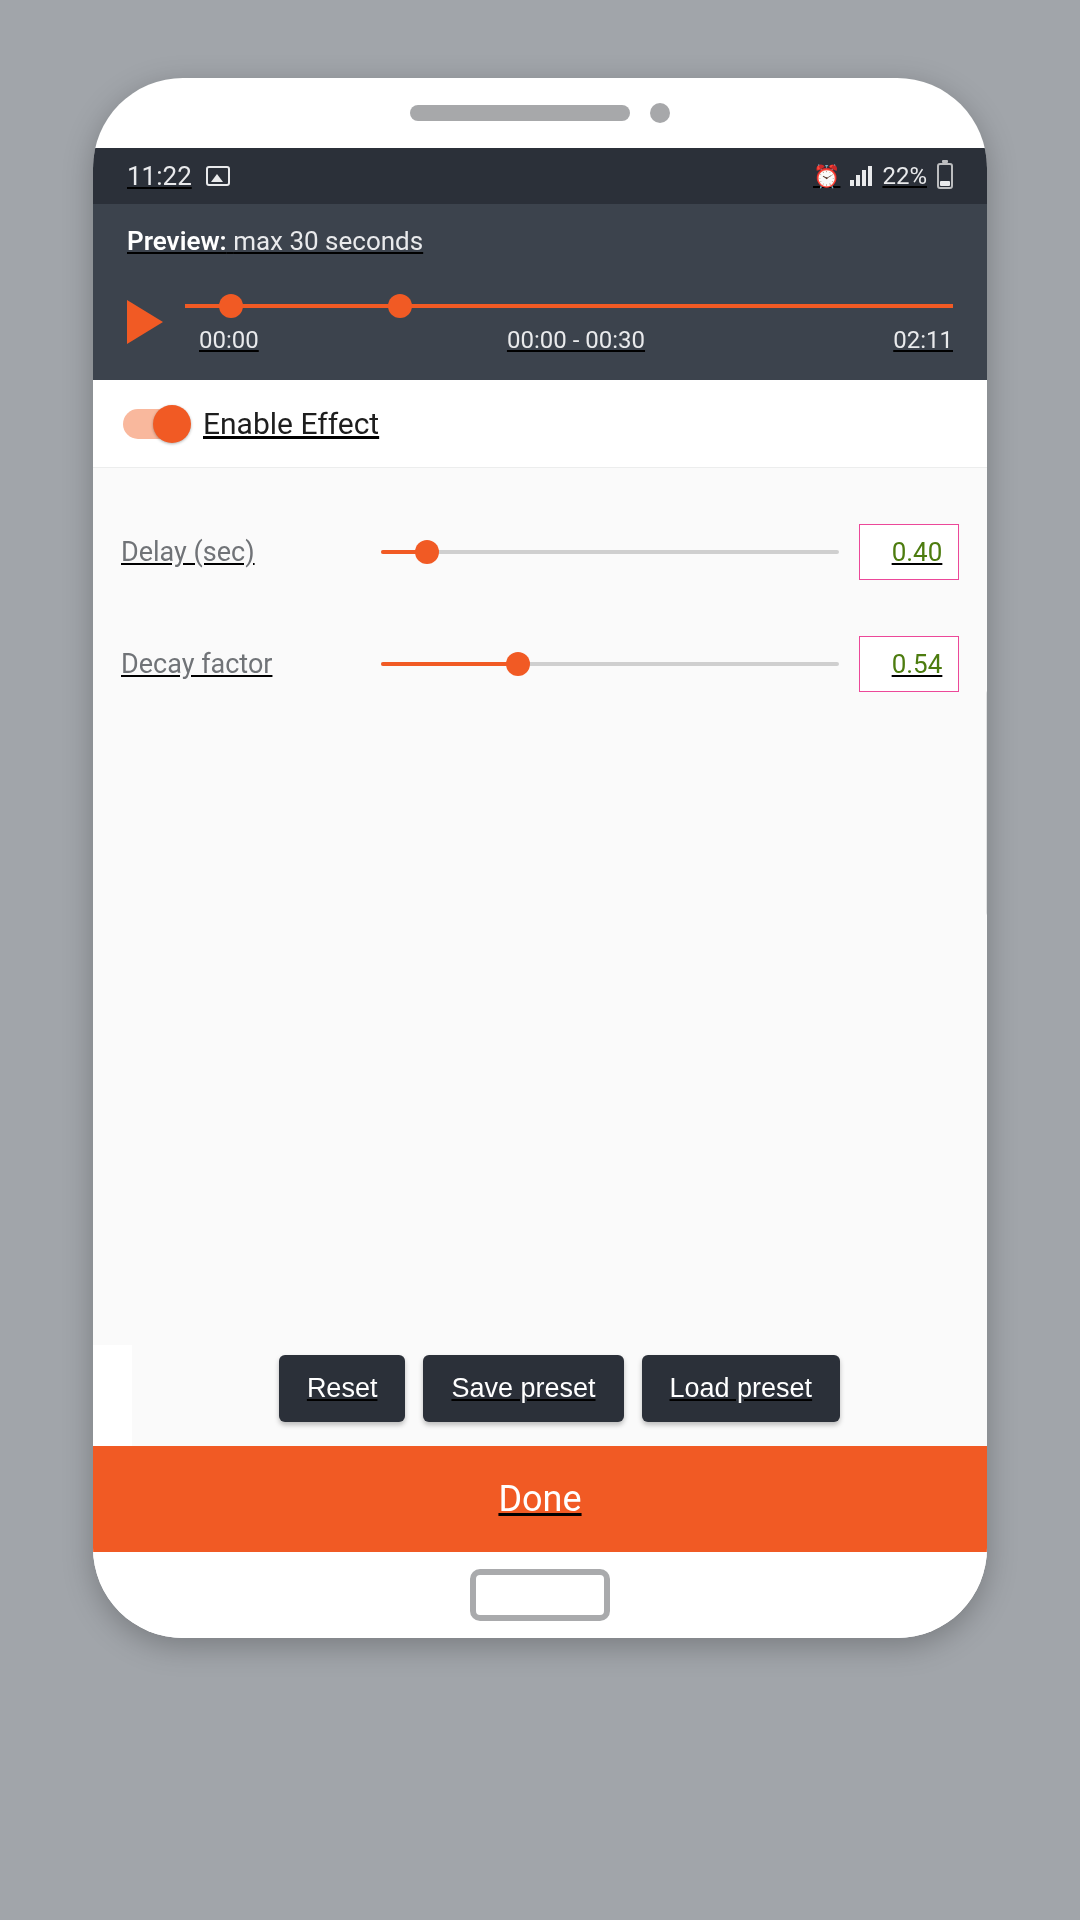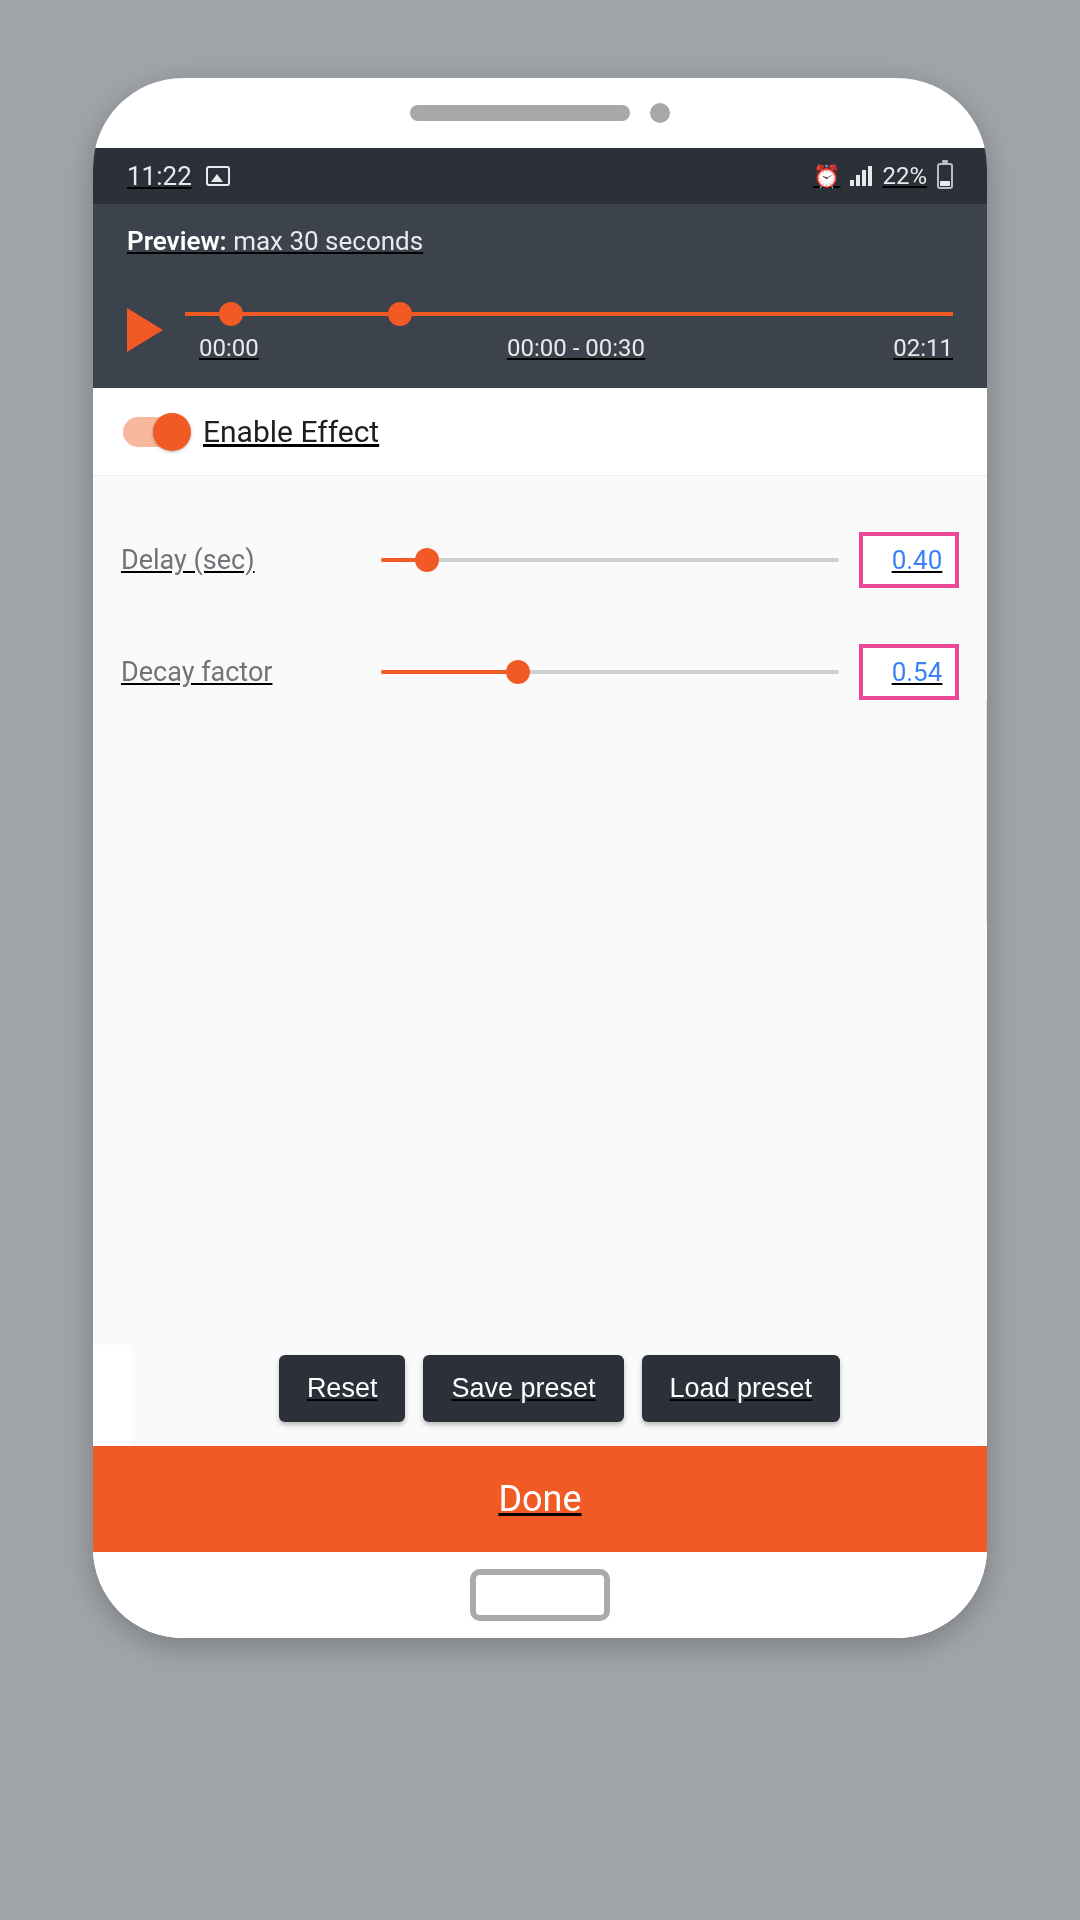--- a/index.html
+++ b/index.html
@@ -80,21 +80,21 @@
     padding: 30px 34px 32px;
     font-size: 42px;
     font-weight: 500;
   }
 
   .preview {
     background: #3c434d;
     color: #e9eaec;
     padding: 22px 34px 20px;
   }
-  .preview-title { font-size: 26px; margin-bottom: 36px; }
+  .preview-title { font-size: 26px; margin-bottom: 28px; }
   .preview-title b { color:#fff; font-weight:600; }
   .preview-row { display:flex; align-items:center; gap: 22px; }
   .play-btn {
     width: 0; height: 0;
     border-top: 22px solid transparent;
     border-bottom: 22px solid transparent;
     border-left: 36px solid #f15a24;
     cursor: pointer;
   }
   .timeline-wrap { flex:1; position:relative; padding-top:20px; padding-bottom:6px; }
@@ -136,23 +136,23 @@
   .ctrl-label { width: 240px; color:#707377; font-size:27px; }
   .slider {
     flex:1; height: 4px; background:#cfcfcf; position:relative; border-radius:2px; cursor:pointer;
   }
   .slider .fill { position:absolute; left:0; top:0; bottom:0; background:#f15a24; border-radius:2px; }
   .slider .thumb {
     position:absolute; top:50%; width:24px; height:24px; background:#f15a24; border-radius:50%;
     transform:translate(-50%,-50%);
   }
   .val-box {
-    width: 100px; height: 56px; border:4px solid #ec4899; background:#fff;
+    width: 100px; height: 56px; border:1px solid #ec4899; background:#fff;
     display:flex; align-items:center; justify-content:center;
-    font-size:26px; color:#3b82f6;padding-left:16px;
+    font-size:26px; color:#4d7c0f;padding-left:16px;
   }
   .side-handle {
     position:absolute; right:-5px; top:220px; width:6px; height:230px;
     background:#e1e2e3; border-radius: 6px 0 0 6px;
   }
 
   .preset-row {
     display:flex; justify-content:center; gap:18px; padding: 10px 0 24px; background:#fafafa;margin-left:39px;
   }
   .preset-btn {

